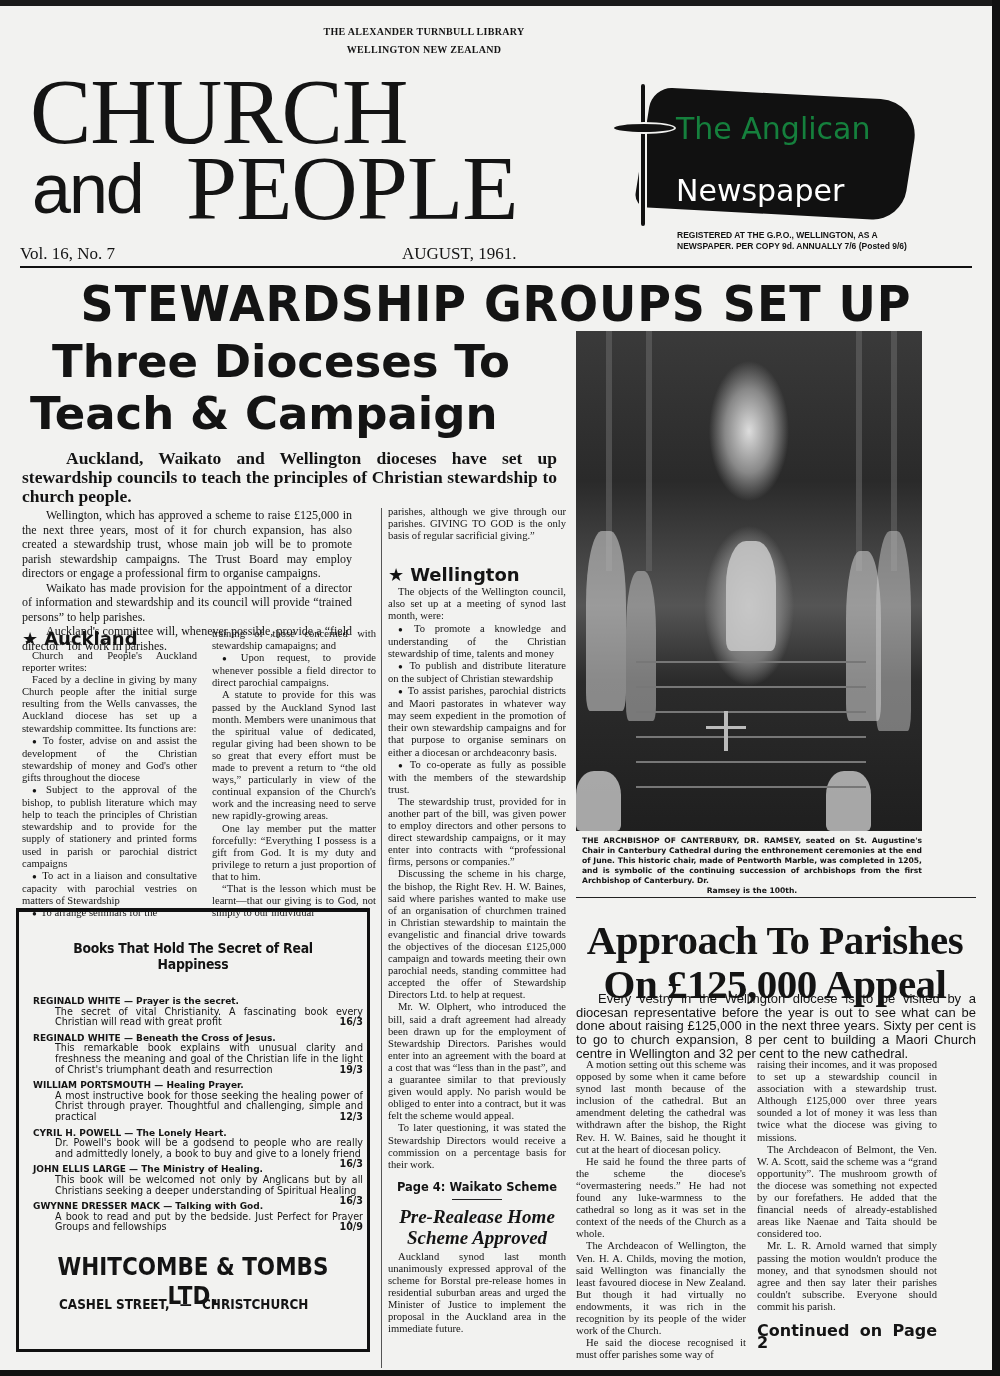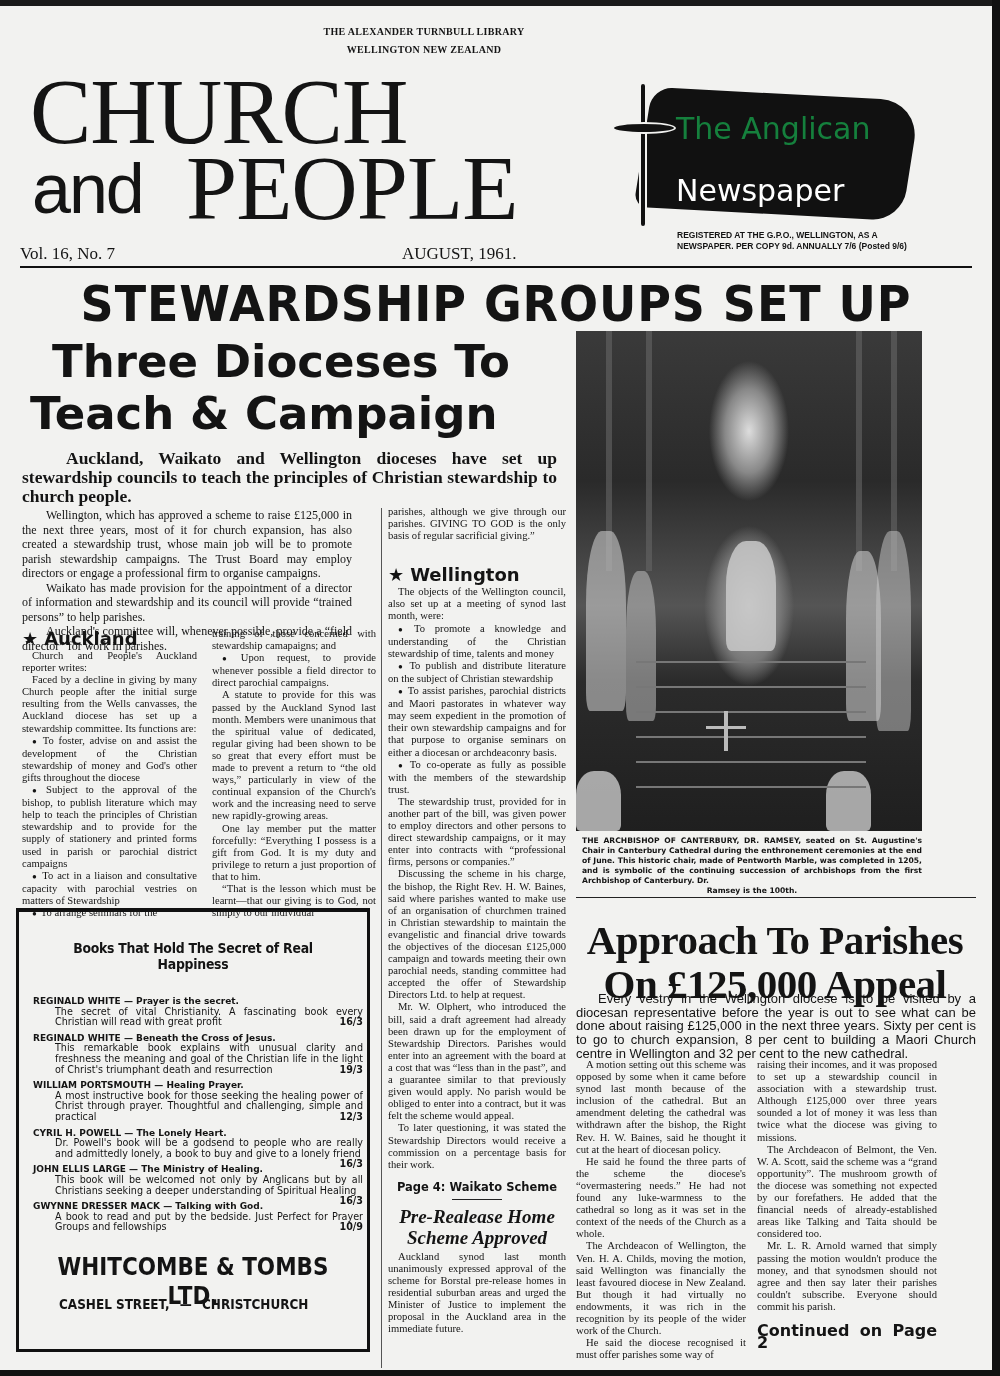--- a/index.html
+++ b/index.html
@@ -241,20 +241,20 @@
   <div class="appeal-lede">Every vestry in the Wellington diocese is to be visited by a diocesan representative before the year is out to see what can be done about raising £125,000 in the next three years. Sixty per cent is to go to church expansion, 8 per cent to building a Maori Church centre in Wellington and 32 per cent to the new cathedral.</div>
 
   <div class="col colD">
     <p>A motion setting out this scheme was opposed by some when it came before synod last month because of the inclusion of the cathedral. But an amendment deleting the cathedral was withdrawn after the bishop, the Right Rev. H. W. Baines, said he thought it cut at the heart of diocesan policy.</p>
     <p>He said he found the three parts of the scheme the diocese's “overmastering needs.” He had not found any luke-warmness to the cathedral so long as it was set in the context of the needs of the Church as a whole.</p>
     <p>The Archdeacon of Wellington, the Ven. H. A. Childs, moving the motion, said Wellington was financially the least favoured diocese in New Zealand. But though it had virtually no endowments, it was rich in the recognition by its people of the wider work of the Church.</p>
     <p>He said the diocese recognised it must offer parishes some way of</p>
   </div>
   <div class="col colE">
     <p class="noindent">raising their incomes, and it was proposed to set up a stewardship council in association with a stewardship trust. Although £125,000 over three years sounded a lot of money it was less than twice what the diocese was giving to missions.</p>
-    <p>The Archdeacon of Belmont, the Ven. W. A. Scott, said the scheme was a “grand opportunity”. The mushroom growth of the diocese was something not expected by our forefathers. He added that the financial needs of already-established areas like Talking and Taita should be considered too.</p>
+    <p>The Archdeacon of Belmont, the Ven. W. A. Scott, said the scheme was a “grand opportunity”. The mushroom growth of the diocese was something not expected by our forefathers. He added that the financial needs of already-established areas like Naenae and Taita should be considered too.</p>
     <p>Mr. L. R. Arnold warned that simply passing the motion wouldn't produce the money, and that synodsmen should not agree and then say later their parishes couldn't subscribe. Everyone should commit his parish.</p>
     <p class="continued">Continued on Page 2</p>
   </div>
 </div>
 
 <div class="edge-right"></div>
 <div class="edge-bottom"></div>
 
 </body></html>

